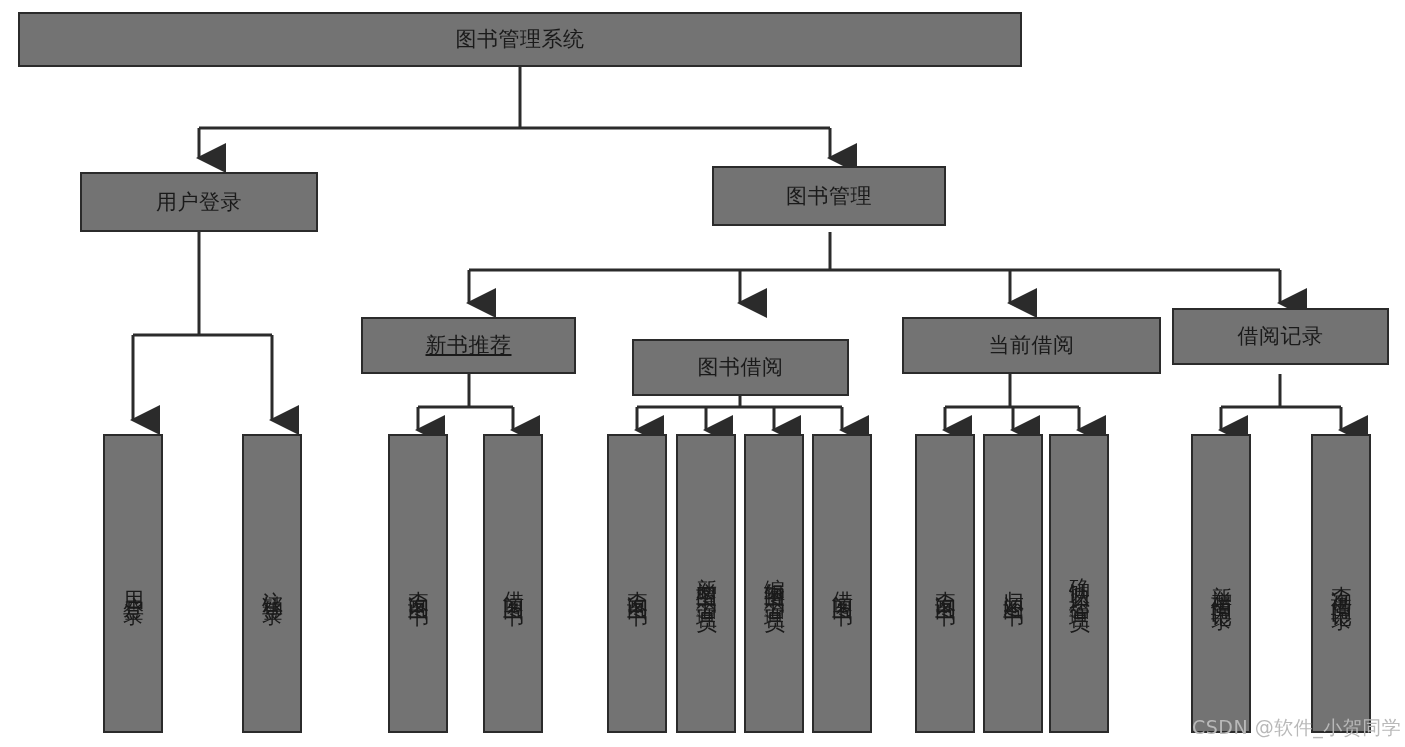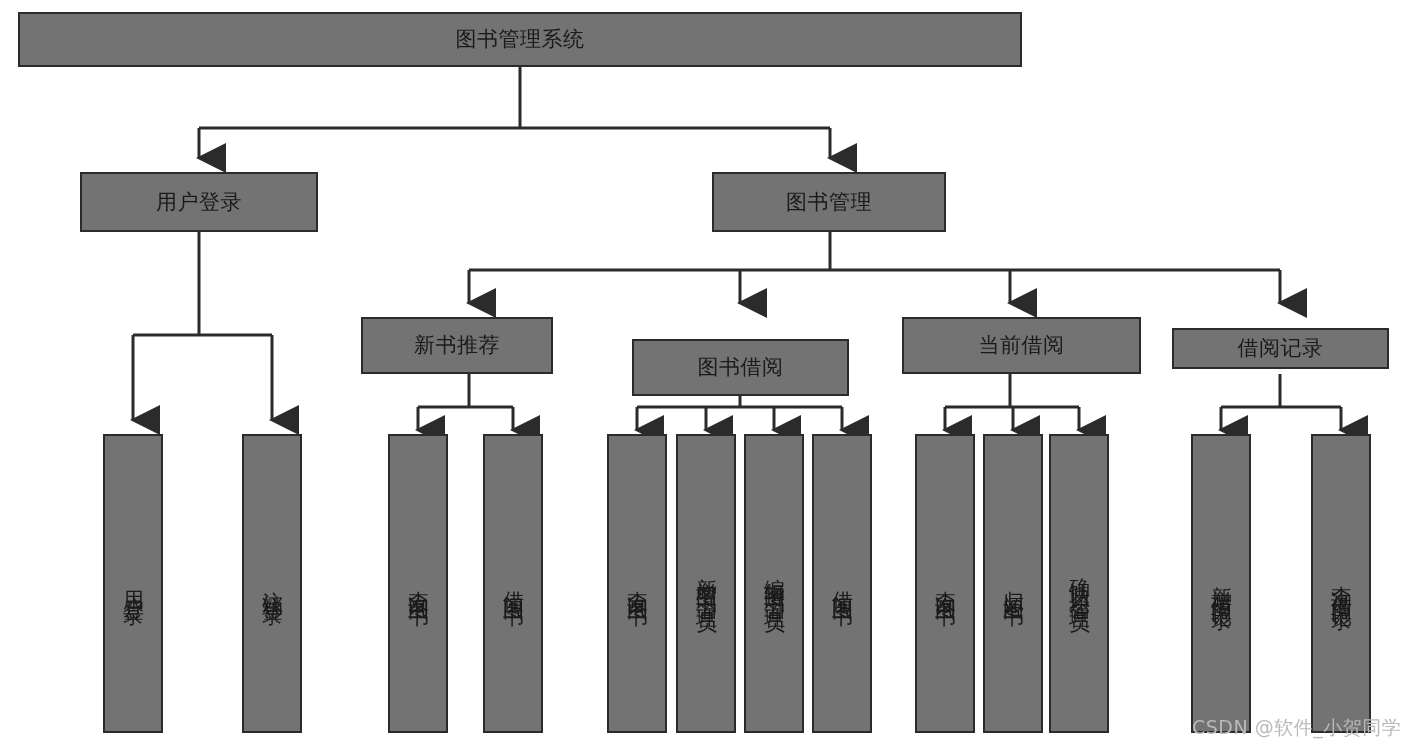--- a/index.html
+++ b/index.html
@@ -117,37 +117,37 @@
   </svg>
 
   <div class="node" style="left:18px; top:12px; width:1004px; height:55px;">
     <span class="label">图书管理系统</span>
   </div>
 
   <div class="node" style="left:80px; top:172px; width:238px; height:60px;">
     <span class="label">用户登录</span>
   </div>
 
-  <div class="node" style="left:712px; top:172px; width:234px; height:60px;">
+  <div class="node" style="left:712px; top:166px; width:234px; height:60px;">
     <span class="label">图书管理</span>
   </div>
 
-  <div class="node" style="left:361px; top:317px; width:192px; height:57px;">
+  <div class="node" style="left:361px; top:317px; width:215px; height:57px;text-decoration:underline;">
     <span class="label">新书推荐</span>
   </div>
 
   <div class="node" style="left:632px; top:317px; width:217px; height:57px;margin-top:22px;">
     <span class="label">图书借阅</span>
   </div>
 
-  <div class="node" style="left:902px; top:317px; width:239px; height:57px;">
+  <div class="node" style="left:902px; top:317px; width:259px; height:57px;">
     <span class="label">当前借阅</span>
   </div>
 
-  <div class="node" style="left:1172px; top:328px; width:217px; height:41px;">
+  <div class="node" style="left:1172px; top:308px; width:217px; height:57px;">
     <span class="label">借阅记录</span>
   </div>
 
   <div class="node leaf" style="left:103px; top:434px; width:60px; height:299px;">
     <span class="label">用户登录</span>
   </div>
 
   <div class="node leaf" style="left:242px; top:434px; width:60px; height:299px;">
     <span class="label">注销登录</span>
   </div>

